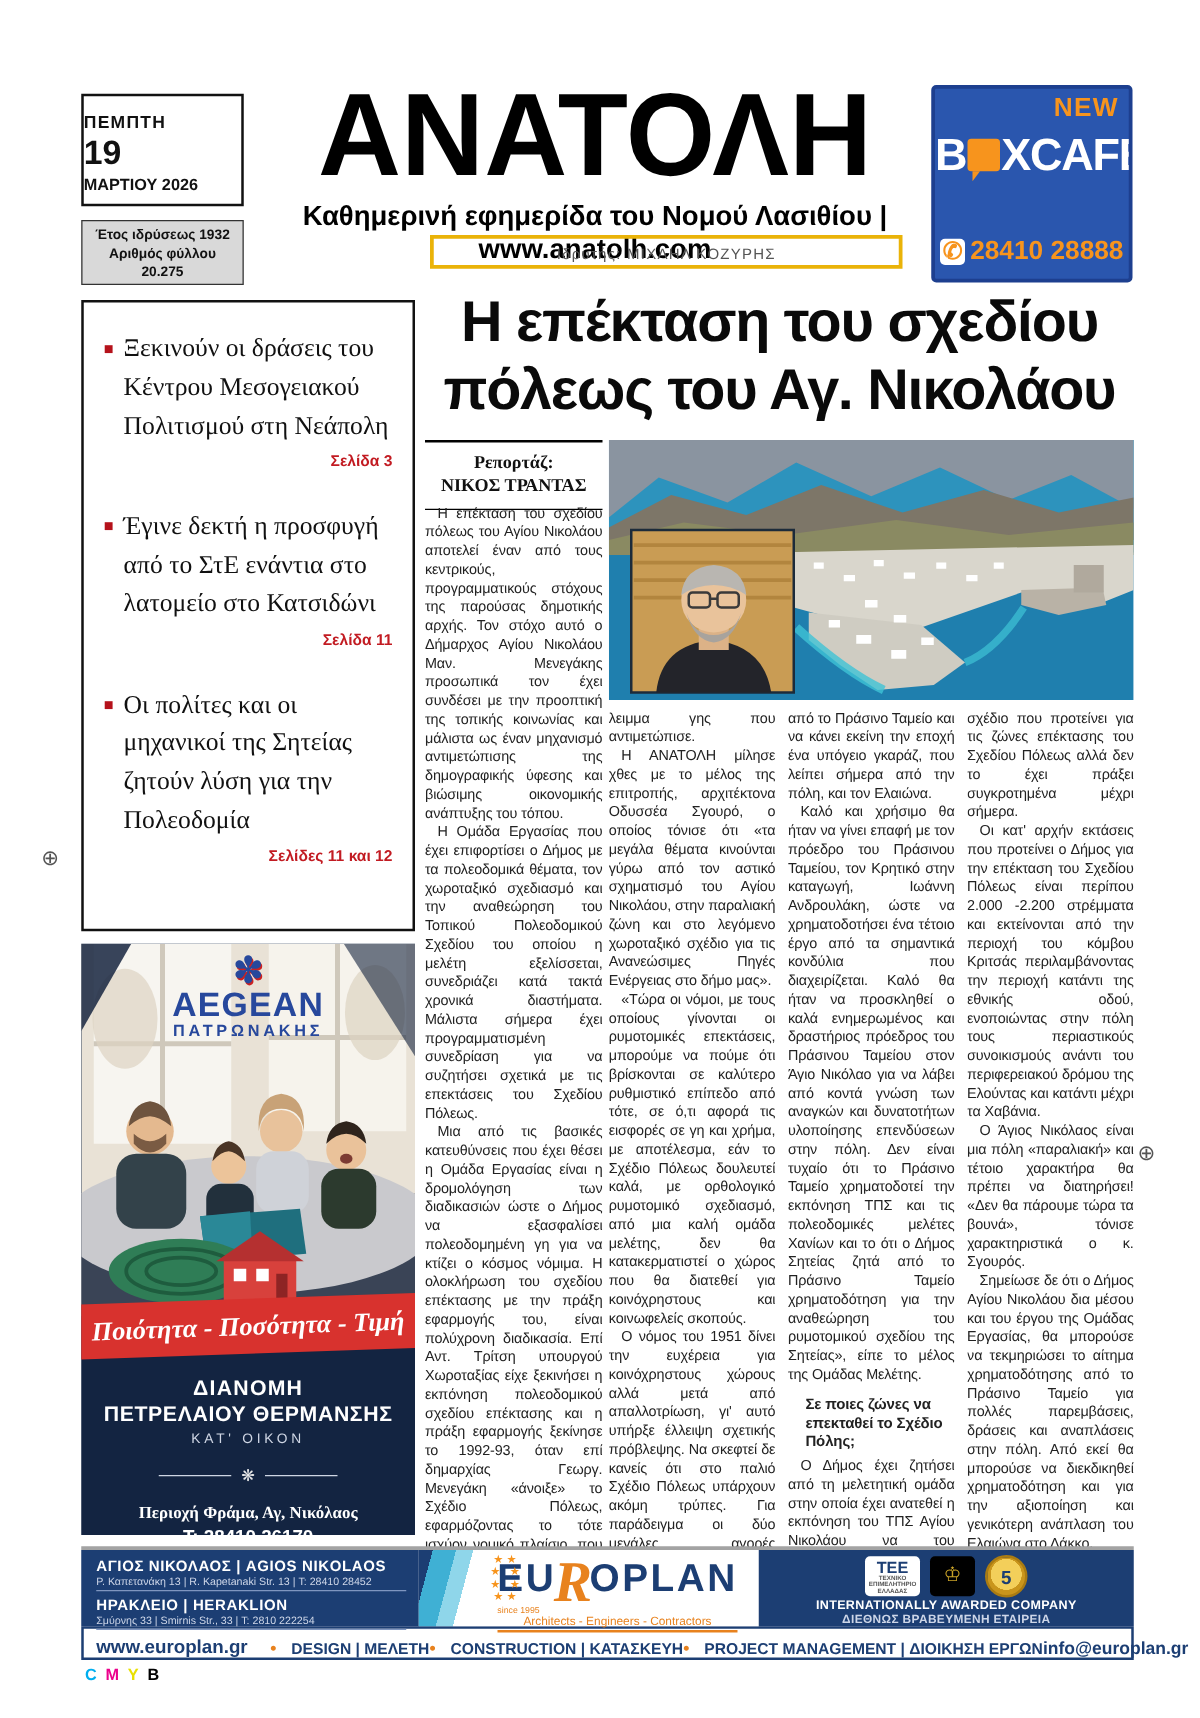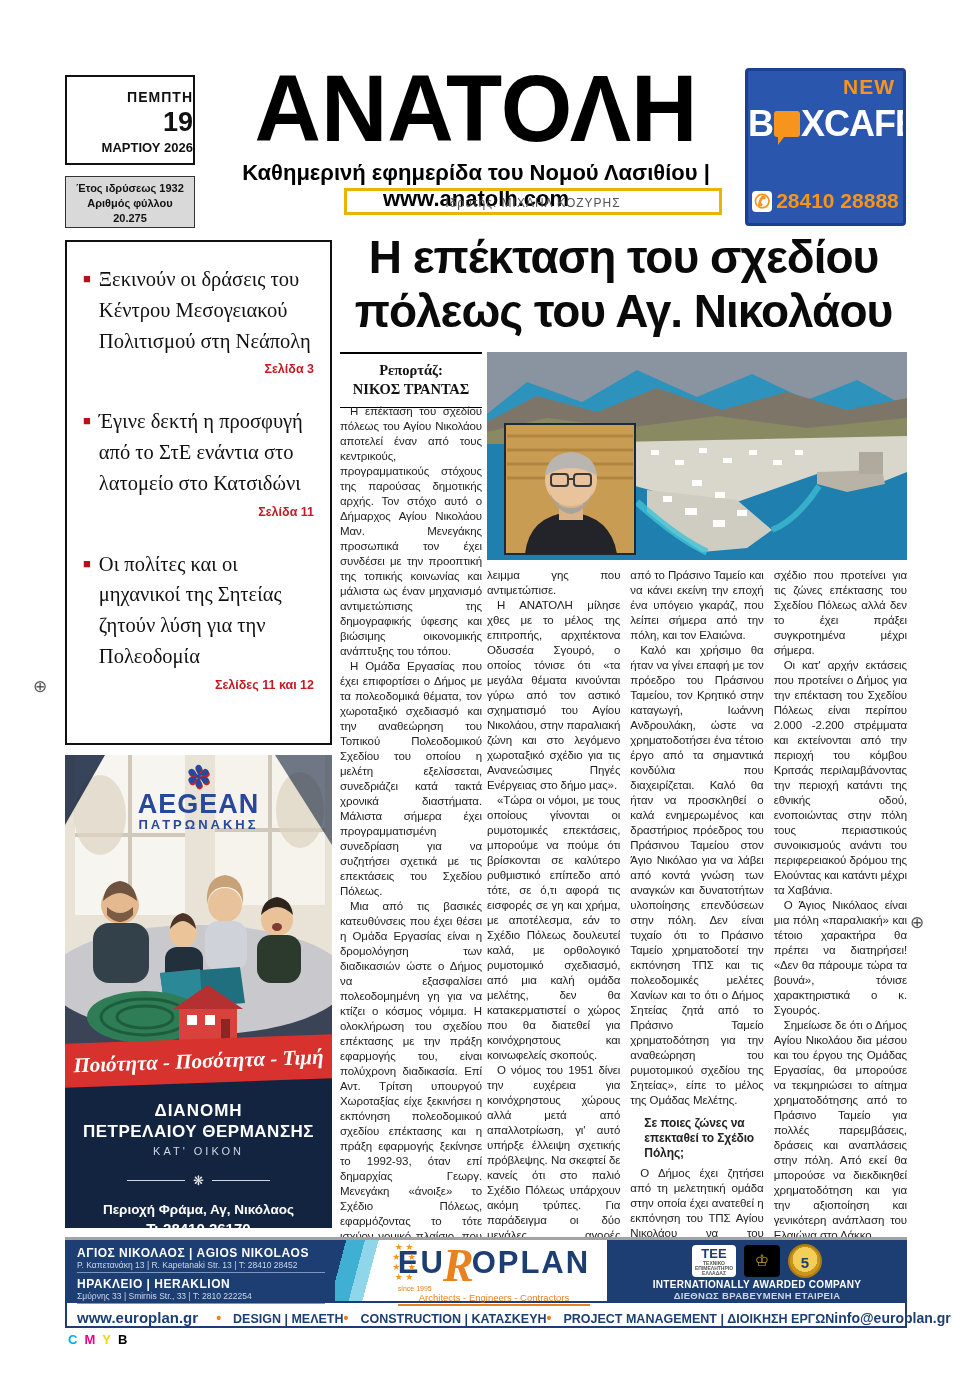--- a/index.html
+++ b/index.html
@@ -5,21 +5,21 @@
   * { margin:0; padding:0; box-sizing:border-box; }
   html,body { background:#fff; }
   .page {
     position:relative; width:960px; height:1374px; background:#ffffff;
     font-family:"Liberation Sans", sans-serif; color:#111; overflow:hidden;
   }
 
   
   .date-box {
     position:absolute; left:65px; top:75px; width:130px; height:90px;
-    border:2px solid #111; text-align:right; padding-top:12px;
+    border:2px solid #111; text-align:left; padding-top:12px;
   }
   .date-box .weekday { font-size:14px; font-weight:bold; letter-spacing:1px; }
   .date-box .day { font-size:27px; font-weight:bold; margin:2px 0; }
   .date-box .monthyear { font-size:13px; font-weight:bold; }
   .issue-box {
     position:absolute; left:65px; top:176px; width:130px; height:52px;
     border:1px solid #333; background:#d9d9d9; text-align:center; padding-top:4px;
   }
   .issue-box div { font-size:11px; font-weight:bold; line-height:15px; }
   .masthead {
@@ -110,21 +110,21 @@
     color:#fff; font-family:"Liberation Serif", serif; font-style:italic; font-weight:bold; font-size:21px;
     white-space:nowrap;
   }
   .aegean .navy { text-align:center; color:#fff; padding-top:18px; }
   .aegean .svc1 { font-size:17px; font-weight:bold; letter-spacing:1px; }
   .aegean .svc2 { font-size:17px; font-weight:bold; letter-spacing:0.5px; line-height:22px; }
   .aegean .svc3 { font-size:11px; letter-spacing:3px; color:#cfd6e4; margin-top:2px; }
   .aegean .divider { display:flex; align-items:center; justify-content:center; gap:8px; margin:16px 0 14px 0; }
   .aegean .divider .line { width:58px; border-top:1px solid #cfd6e4; }
   .aegean .divider .dflower { color:#e8e8e8; font-size:13px; }
-  .aegean .loc { font-size:13.5px; font-weight:bold; }
+  .aegean .loc { font-size:13.5px; font-weight:bold;font-family:Liberation Serif, serif; }
   .aegean .tel { font-size:15px; font-weight:bold; margin-top:3px; }
 
   
   .europlan { position:absolute; left:65px; top:1237px; width:842px; height:92px; }
   .ep-top { display:flex; height:64px; border-top:3px solid #a3a3a3; }
   .ep-left { width:270px; background:#1c3e73; color:#fff; padding:6px 10px 0 12px; }
   .ep-left .city { font-size:12px; font-weight:bold; letter-spacing:0.5px; }
   .ep-left .addr { font-size:8.5px; color:#cdd6e8; border-bottom:1px solid #7f96c0; padding-bottom:2px; margin-bottom:4px; }
   .ep-stripe { width:46px; background:linear-gradient(105deg,#1c3e73 0 18%,#3fb0d4 18% 48%,#8fd6ea 48% 70%,#ffffff 70%); }
   .ep-center { flex:1; background:#fff; position:relative; display:flex; align-items:center; justify-content:center; }

